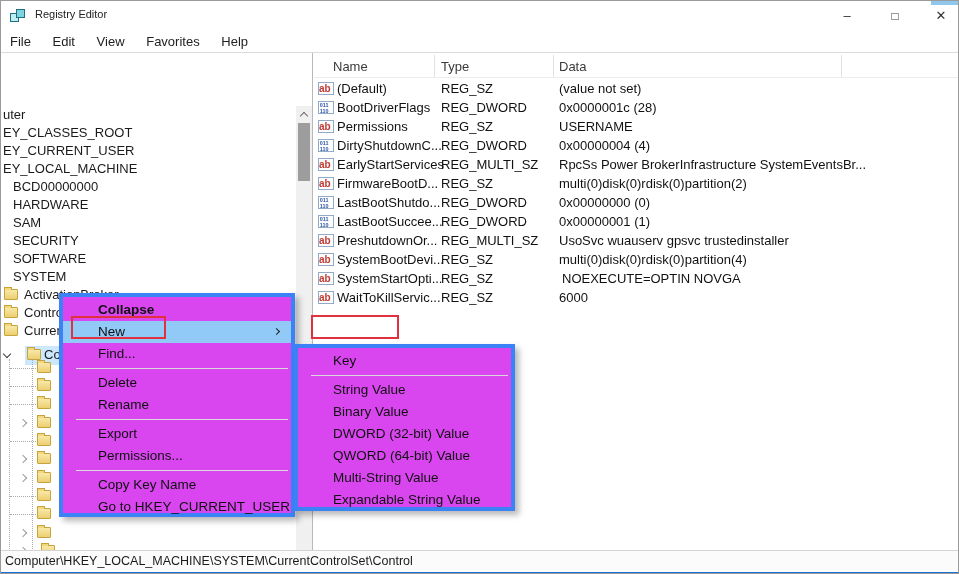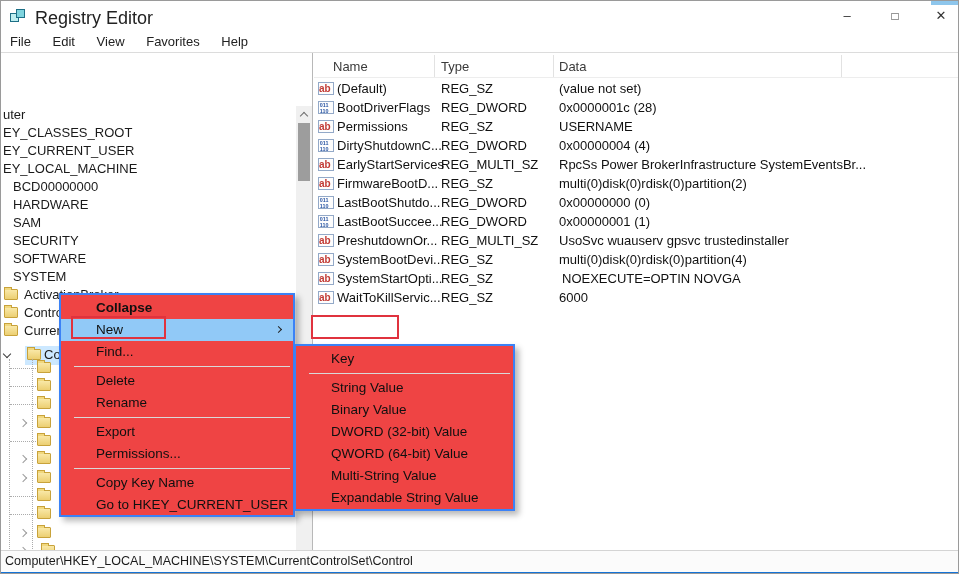--- a/index.html
+++ b/index.html
@@ -11,21 +11,21 @@
   *{margin:0;padding:0;box-sizing:border-box;}
   body{background:#555;font-family:"Liberation Sans","DejaVu Sans",sans-serif;}
   #window{position:relative;width:959px;height:574px;background:#fff;border:1px solid #9a9a9a;overflow:hidden;color:#111;}
   .abs{position:absolute;}
   
   #titlebar{left:0;top:0;width:959px;height:30px;background:#fff;}
   #app-icon{left:9px;top:7px;width:16px;height:16px;}
   #app-icon .cube{position:absolute;width:9px;height:9px;background:#bfeef0;border:1px solid #1d6f86;}
   #app-icon .c1{left:0;top:5px;}
   #app-icon .c2{left:6px;top:1px;background:#7fd4de;}
-  #title-text{left:34px;top:7px;font-size:18px;color:#222;}
+  #title-text{left:34px;top:7px;font-size:11px;color:#222;}
   .winbtn{top:0;width:30px;height:30px;text-align:center;line-height:30px;font-size:13px;color:#333;cursor:default;}
   #btn-min{left:831px;}
   #btn-max{left:879px;font-size:12px;}
   #btn-close{left:925px;}
   #blue-corner{left:930px;top:0;width:29px;height:4px;background:#8ec6ec;}
   
   #menubar{left:0;top:30px;width:959px;height:22px;background:#fff;border-bottom:1px solid #dcdcdc;font-size:13px;}
   .mb-item{display:inline-block;padding:3px 9px 0 9px;color:#222;}
   
   #tree-pane{left:0;top:52px;width:312px;height:497px;background:#fff;border-right:1px solid #b8b8b8;}
@@ -51,21 +51,21 @@
   .lrow{position:absolute;left:313px;width:646px;height:19px;line-height:19px;font-size:13px;white-space:nowrap;overflow:hidden;}
   .lrow span{position:absolute;}
   .r-name{left:23px;color:#111;}
   .r-type{left:127px;color:#111;}
   .r-data{left:245px;color:#111;}
   .ricon{left:4px;top:3px;width:16px;height:13px;border:1px solid #93a9c8;background:#fdfdfd;text-align:left;}
   .ricon.ab{color:#c23b35;font-size:10px;line-height:11px;font-weight:bold;letter-spacing:0;}
   .ricon.dw{color:#2a56a4;font-size:6px;font-weight:bold;}
   .ricon.dw i{display:block;font-style:normal;line-height:6px;transform:scale(.9);}
   
-  .menu{position:absolute;background:#ef4444;border:2px solid #3b82f6;box-shadow:4px 4px 6px rgba(0,0,0,.28);z-index:30;}
+  .menu{position:absolute;background:#d946ef;border:4px solid #3b82f6;box-shadow:4px 4px 6px rgba(0,0,0,.28);z-index:30;}
   #ctx-menu{left:58px;top:292px;width:236px;height:224px;padding-top:2px;}
   #sub-menu{left:293px;top:311px;width:221px;height:167px;padding-top:2px;margin-top:32px;}
   .m-item{position:relative;height:22px;line-height:22px;padding-left:35px;font-size:13.5px;color:#101010;white-space:nowrap;}
   .m-item.bold{font-weight:bold;}
   .m-item.hl{background:var(--menu-highlight);}
   .m-sep{height:1px;background:#d9d9d9;margin:3px 3px 3px 13px;}
   .sub-arrow{position:absolute;right:12px;top:8px;width:5px;height:5px;border-top:1px solid #222;border-right:1px solid #222;transform:rotate(45deg);}
   .redbox{position:absolute;border:2px solid var(--accent-red);z-index:40;background:transparent;}
   #box-new{left:70px;top:315px;width:95px;height:23px;}
   #box-key{left:310px;top:314px;width:88px;height:24px;}

